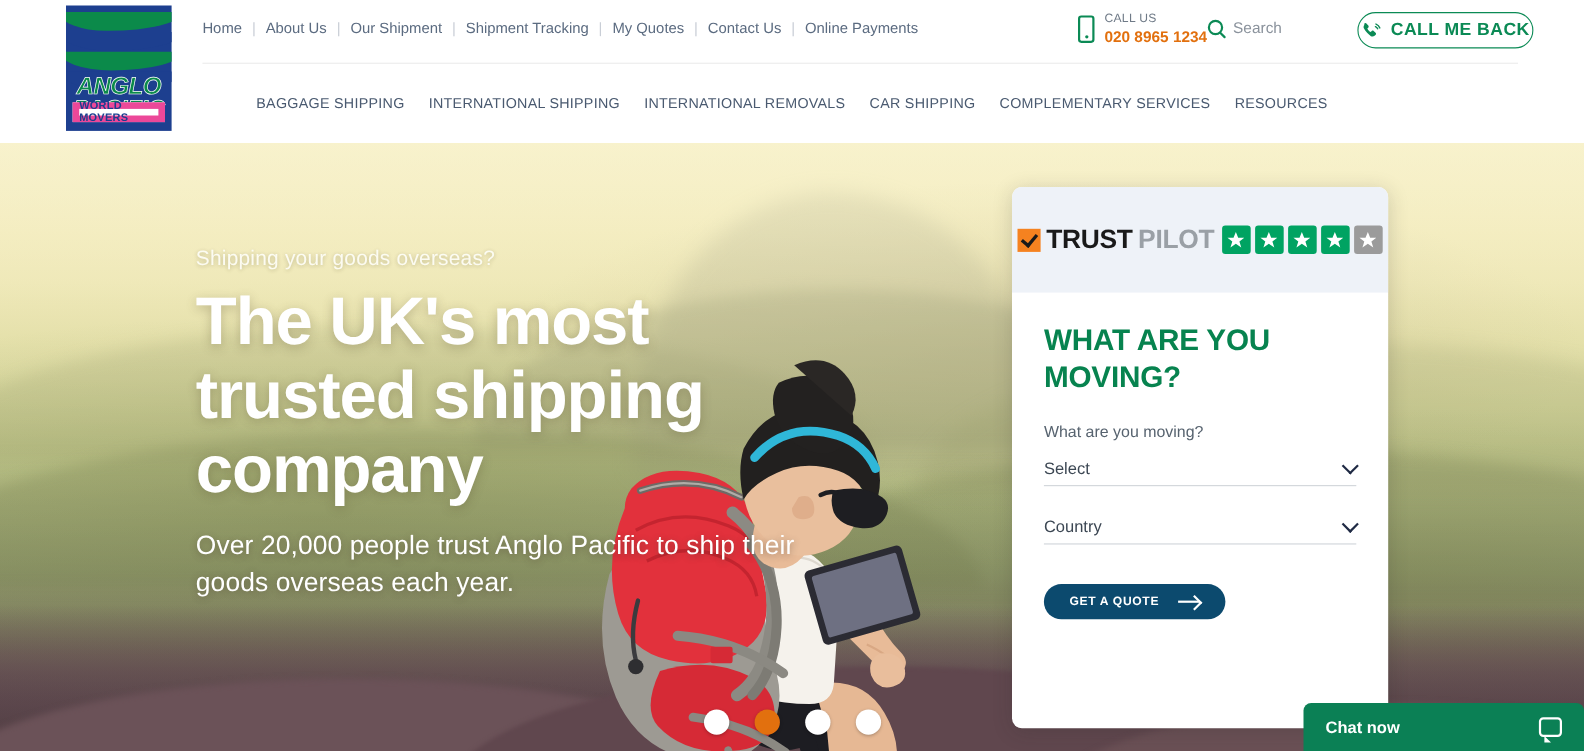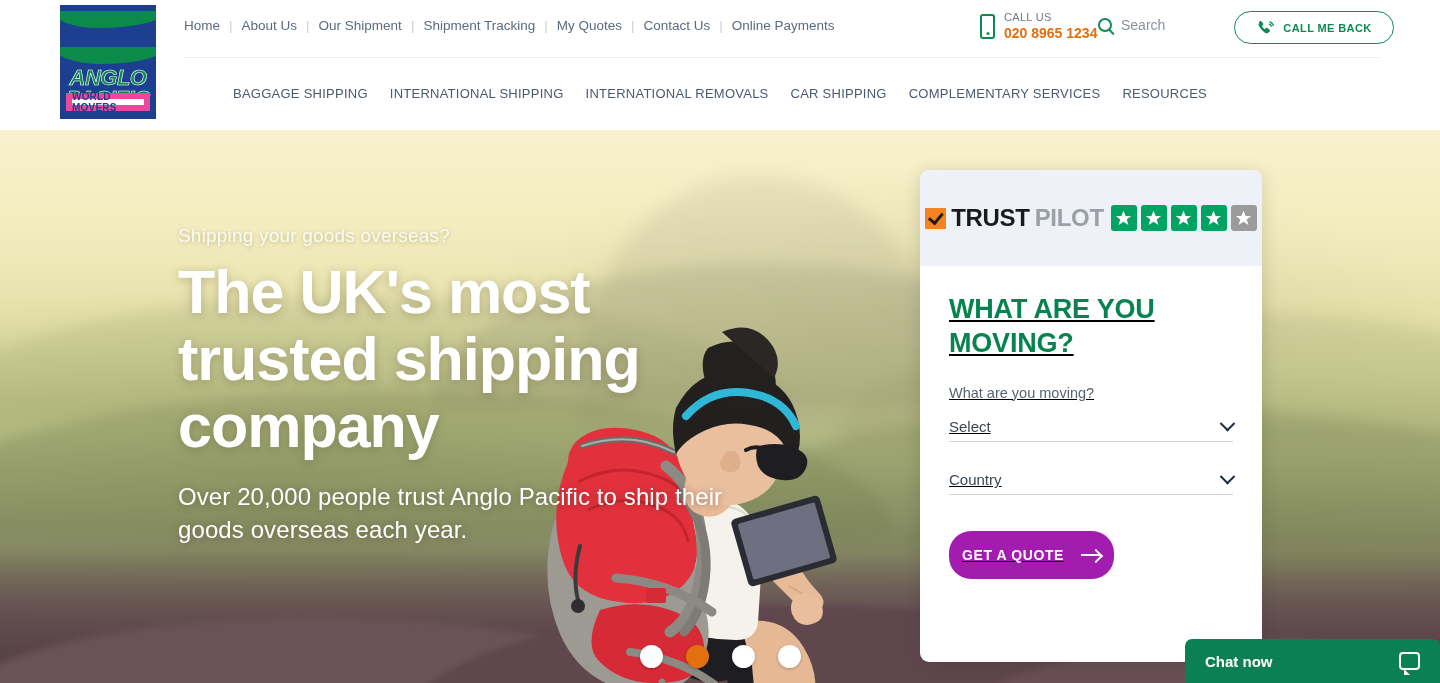--- a/index.html
+++ b/index.html
@@ -40,21 +40,21 @@
   .callus-num{font-size:14px;color:#e2700e;font-weight:bold;}
 
   .search{position:absolute;left:1098px;top:17px;display:flex;align-items:center;gap:9px;cursor:pointer;}
   .srch-ico{width:14px;height:14px;border:2px solid #0b8a55;border-radius:50%;position:relative;}
   .srch-ico:after{content:"";position:absolute;right:-5px;bottom:-3px;width:7px;height:2px;background:#0b8a55;
                   transform:rotate(45deg);border-radius:1px;}
   .srch-lbl{font-size:14px;color:#8a929c;}
 
   .cmb{position:absolute;left:1234px;top:11px;width:160px;height:33px;border:1.5px solid #0b8a55;border-radius:17px;
        background:#fff;display:flex;align-items:center;justify-content:center;gap:8px;cursor:pointer;}
-  .cmb-txt{font-size:11px;font-weight:bold;color:#0b8a55;letter-spacing:0.4px;}
+  .cmb-txt{font-size:16px;font-weight:bold;color:#0b8a55;letter-spacing:0.4px;}
 
   .mainnav{position:absolute;left:0;top:86px;width:1440px;display:flex;justify-content:center;gap:22px;}
   .mainnav a{font-size:13px;color:#4a5a70;text-decoration:none;letter-spacing:0.25px;white-space:nowrap;}
 
   
   .hero{position:absolute;left:0;top:130px;width:1440px;height:553px;overflow:hidden;}
   .hero-bg{position:absolute;inset:0;
     background:
       radial-gradient(ellipse 700px 220px at 66% 34%, rgba(160,150,110,.30), rgba(160,150,110,0) 70%),
       radial-gradient(ellipse 900px 260px at 20% 62%, rgba(120,130,70,.34), rgba(120,130,70,0) 72%),
@@ -108,31 +108,31 @@
   .tp-mark{width:21px;height:21px;background:#f58220;display:flex;align-items:center;justify-content:center;}
   .tp-mark:after{content:"";width:11px;height:6px;border-left:3px solid #1a1a1a;border-bottom:3px solid #1a1a1a;
                  transform:rotate(-50deg) translate(1px,-1px);}
   .tp-w1{font-size:24px;font-weight:bold;color:#1a1a1a;letter-spacing:-0.3px;}
   .tp-w2{font-size:24px;font-weight:bold;color:#9aa0a6;letter-spacing:-0.3px;}
   .tp-stars{display:flex;gap:4px;}
   .tp-star{width:26px;height:26px;border-radius:3px;background:#00a362;display:flex;align-items:center;justify-content:center;}
   .tp-star.off{background:#9b9b9b;}
   .tp-star svg{display:block;}
 
-  .card-body{padding:26px 29px 0 29px;text-decoration:underline;}
+  .card-body{padding:26px 29px 0 29px;}
   .card-title{font-size:27px;line-height:1.27;font-weight:bold;color:#07834f;letter-spacing:-0.2px;}
   .fld{margin-top:24px;}
   .fld-lbl{font-size:14.5px;color:#57636f;}
   .sel{margin-top:12px;height:29px;border-bottom:1px solid #d0d4d9;display:flex;align-items:center;
        justify-content:space-between;cursor:pointer;}
   .sel-val{font-size:15px;color:#3c4753;}
   .chev{width:11px;height:11px;border-right:2px solid #1f2a44;border-bottom:2px solid #1f2a44;
         transform:rotate(45deg) translate(-2px,-2px);}
-  .quote-btn{margin-top:36px;width:165px;height:48px;border:none;border-radius:22px;background:#a21caf;color:#fff;
-             font-family:"Liberation Sans",sans-serif;font-size:14px;font-weight:bold;letter-spacing:0.6px;
+  .quote-btn{margin-top:36px;width:165px;height:32px;border:none;border-radius:22px;background:#0c4a6e;color:#fff;
+             font-family:"Liberation Sans",sans-serif;font-size:11px;font-weight:bold;letter-spacing:0.6px;
              display:flex;align-items:center;justify-content:center;gap:17px;cursor:pointer;}
   .arrow{position:relative;width:20px;height:2px;background:#fff;}
   .arrow:after{content:"";position:absolute;right:0;top:-3px;width:8px;height:8px;
                border-top:2px solid #fff;border-right:2px solid #fff;transform:rotate(45deg);}
 
   
   .chat{position:absolute;left:1185px;top:639px;width:255px;height:44px;background:#0b8055;
         border-radius:7px 7px 0 0;display:flex;align-items:center;justify-content:space-between;
         padding:1px 20px;z-index:40;cursor:pointer;}
   .chat-txt{font-size:15px;font-weight:bold;color:#fff;}

